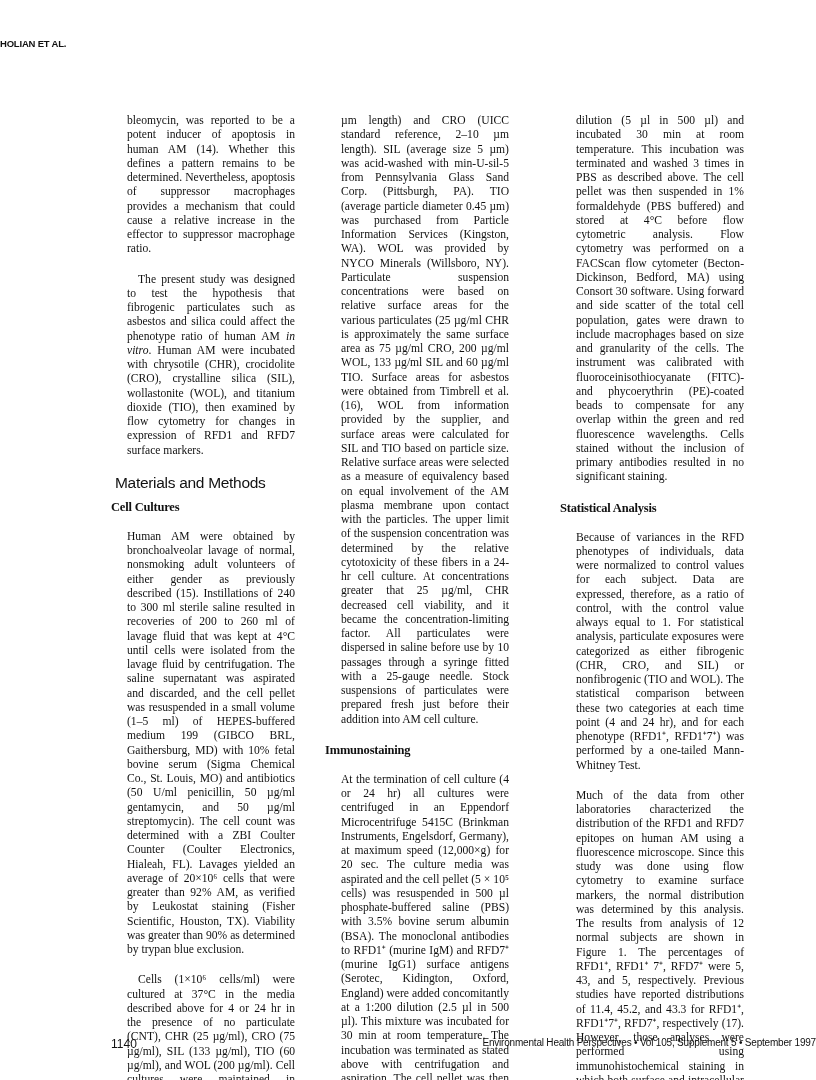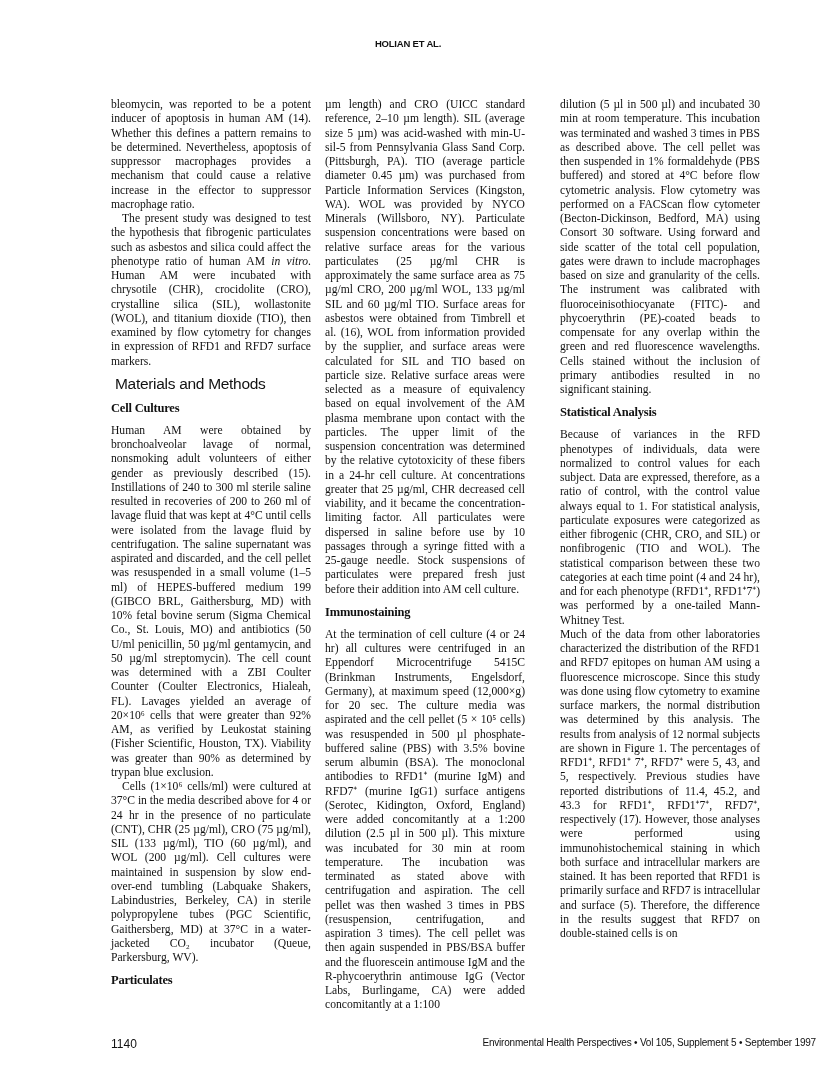--- a/index.html
+++ b/index.html
@@ -1,24 +1,24 @@
 <!DOCTYPE html>
 <html><head>
 <meta charset="utf-8">
 <style>
   html, body { margin: 0; padding: 0; background: #ffffff; }
   body { width: 816px; height: 1080px; position: relative; overflow: hidden; color: #111; }
-  .running-head { position: absolute; top: 38px; left: 0; width: 816px; text-align: center;
+  .running-head { position: absolute; top: 38px; left: 0; width: 816px; text-align: left;
     font-family: "Liberation Sans", sans-serif; font-size: 9.5px; font-weight: bold; letter-spacing: -0.2px; }
   .col { position: absolute; top: 98px; width: 200px; font-family: "Liberation Serif", serif;
     font-size: 11.6px; line-height: 14.25px; text-align: justify; hyphens: manual; }
   #col1 { left: 111px; }
   #col2 { left: 325px; }
   #col3 { left: 560px; }
-  .col p { margin: 0; text-indent: 11px; }
+  .col p { margin: 16px; text-indent: 11px; }
   .col p.noindent { text-indent: 0; }
   h2 { font-family: "Liberation Sans", sans-serif; font-size: 15.5px; font-weight: normal; margin: 6px 0 6px 4px; line-height: 18px; letter-spacing: -0.3px; }
   h3 { font-family: "Liberation Serif", serif; font-size: 12.5px; font-weight: bold; margin: 8px 0 9px 0; line-height: 14px; letter-spacing: -0.2px; }
   .footer-page { position: absolute; top: 1037px; left: 111px; font-family: "Liberation Sans", sans-serif; font-size: 12px; }
   .footer-journal { position: absolute; top: 1037px; left: 0; width: 816px; text-align: right;
     font-family: "Liberation Sans", sans-serif; font-size: 10px; letter-spacing: -0.2px; }
 </style>
 </head>
 <body>
 

